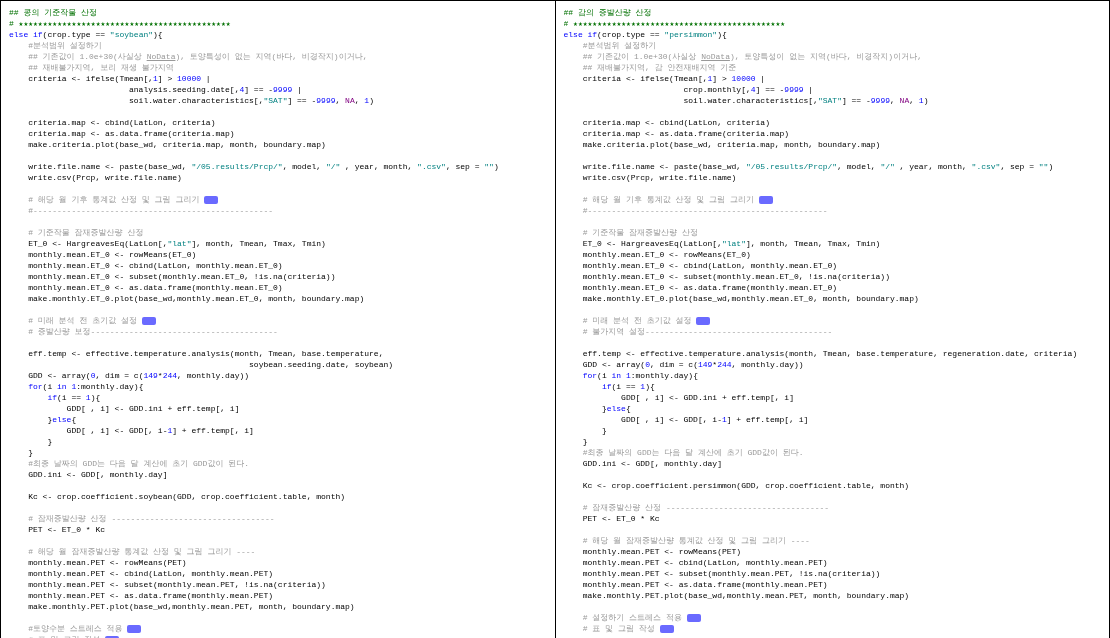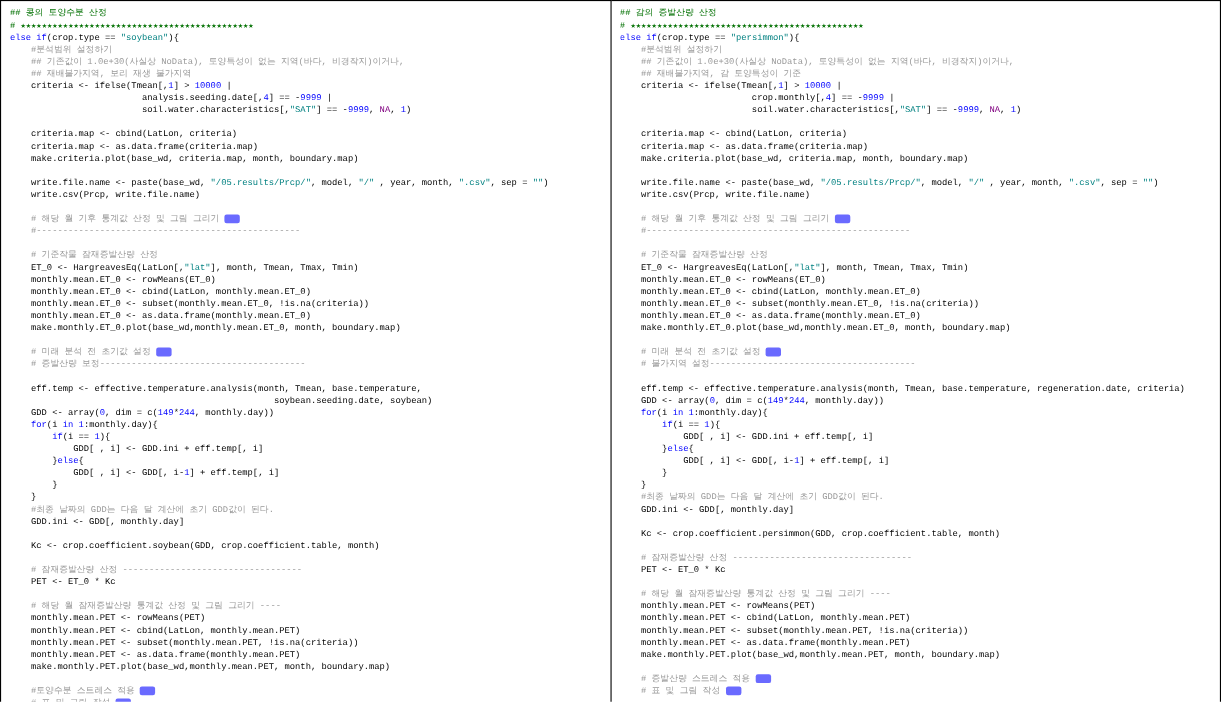--- a/index.html
+++ b/index.html
@@ -28,38 +28,38 @@
     line-height: 11px;
     white-space: pre;
     overflow: hidden;
   }
   .kw { color: #0000ff; }
   .cmt { color: #007000; }
   .cmt-gray { color: #999999; }
   .str { color: #008080; }
   .num { color: #0000ff; }
   .bool { color: #800080; }
-  .ud { color: #999999; }
+  .ud { text-decoration: underline; color: #999999; }
   .badge {
     display: inline-block;
     width: 14px;
     height: 8px;
     background: #6a6aff;
     border-radius: 2px;
     vertical-align: middle;
   }
 </style>
 </head>
 <body>
 
 <table class="grid">
   <tbody>
       <tr>
     <td class="pane">
-<pre><span class="cmt">## 콩의 토양수분 산정</span>
+<pre><span class="cmt">## 콩의 기준작물 산정</span>
 <span class="cmt"># ★★★★★★★★★★★★★★★★★★★★★★★★★★★★★★★★★★★★★★★★★★★★</span>
 <span><span class="kw">else if</span><span>(crop.type == </span><span class="str">"soybean"</span><span>){</span></span>
 <span class="cmt-gray">    <span>#분석범위 설정하기</span></span>
 <span class="cmt-gray">    <span>## 기존값이 1.0e+30(사실상 </span><span class="ud">NoData</span><span>), 토양특성이 없는 지역(바다, 비경작지)이거나,</span></span>
 <span class="cmt-gray">    <span>## 재배불가지역, 보리 재생 불가지역</span></span>
 <span><span>    criteria &lt;- ifelse(Tmean[,</span><span class="num">1</span><span>] &gt; </span><span class="num">10000</span><span> |</span></span>
 <span><span>                         analysis.seeding.date[,</span><span class="num">4</span><span>] == -</span><span class="num">9999</span><span> |</span></span>
 <span><span>                         soil.water.characteristics[,</span><span class="str">"SAT"</span><span>] == -</span><span class="num">9999</span><span>, </span><span class="bool">NA</span><span>, </span><span class="num">1</span><span>)</span></span>
 
 <span>    criteria.map &lt;- cbind(LatLon, criteria)</span>
@@ -111,21 +111,21 @@
 <span class="cmt-gray"><span>    #토양수분 스트레스 적용 </span><span class="badge"></span></span>
 <span class="cmt-gray"><span>    # 표 및 그림 작성 </span><span class="badge"></span></span>
 </pre>
     </td>
     <td class="pane">
 <pre><span class="cmt">## 감의 증발산량 산정</span>
 <span class="cmt"># ★★★★★★★★★★★★★★★★★★★★★★★★★★★★★★★★★★★★★★★★★★★★</span>
 <span><span class="kw">else if</span><span>(crop.type == </span><span class="str">"persimmon"</span><span>){</span></span>
 <span class="cmt-gray">    <span>#분석범위 설정하기</span></span>
 <span class="cmt-gray">    <span>## 기존값이 1.0e+30(사실상 </span><span class="ud">NoData</span><span>), 토양특성이 없는 지역(바다, 비경작지)이거나,</span></span>
-<span class="cmt-gray">    <span>## 재배불가지역, 감 토양특성이 기준</span></span>
+<span class="cmt-gray">    <span>## 재배불가지역, 감 안전재배지역 기준</span></span>
 <span><span>    criteria &lt;- ifelse(Tmean[,</span><span class="num">1</span><span>] &gt; </span><span class="num">10000</span><span> |</span></span>
 <span><span>                         crop.monthly[,</span><span class="num">4</span><span>] == -</span><span class="num">9999</span><span> |</span></span>
 <span><span>                         soil.water.characteristics[,</span><span class="str">"SAT"</span><span>] == -</span><span class="num">9999</span><span>, </span><span class="bool">NA</span><span>, </span><span class="num">1</span><span>)</span></span>
 
 <span>    criteria.map &lt;- cbind(LatLon, criteria)</span>
 <span>    criteria.map &lt;- as.data.frame(criteria.map)</span>
 <span>    make.criteria.plot(base_wd, criteria.map, month, boundary.map)</span>
 
 <span><span>    write.file.name &lt;- paste(base_wd, </span><span class="str">"/05.results/Prcp/"</span><span>, model, </span><span class="str">"/"</span><span> , year, month, </span><span class="str">".csv"</span><span>, sep = </span><span class="str">""</span><span>)</span></span>
 <span>    write.csv(Prcp, write.file.name)</span>
@@ -161,20 +161,20 @@
 <span class="cmt-gray">    # 잠재증발산량 산정 ----------------------------------</span>
 <span>    PET &lt;- ET_0 * Kc</span>
 
 <span class="cmt-gray">    # 해당 월 잠재증발산량 통계값 산정 및 그림 그리기 ----</span>
 <span>    monthly.mean.PET &lt;- rowMeans(PET)</span>
 <span>    monthly.mean.PET &lt;- cbind(LatLon, monthly.mean.PET)</span>
 <span>    monthly.mean.PET &lt;- subset(monthly.mean.PET, !is.na(criteria))</span>
 <span>    monthly.mean.PET &lt;- as.data.frame(monthly.mean.PET)</span>
 <span>    make.monthly.PET.plot(base_wd,monthly.mean.PET, month, boundary.map)</span>
 
-<span class="cmt-gray"><span>    # 증발산량 스트레스 적용 </span><span class="badge"></span></span>
+<span class="cmt-gray"><span>    # 설정하기 스트레스 적용 </span><span class="badge"></span></span>
 <span class="cmt-gray"><span>    # 표 및 그림 작성 </span><span class="badge"></span></span>
 </pre>
     </td>
   </tr>
 
 </tbody>
   </table>
 
 </body></html>

